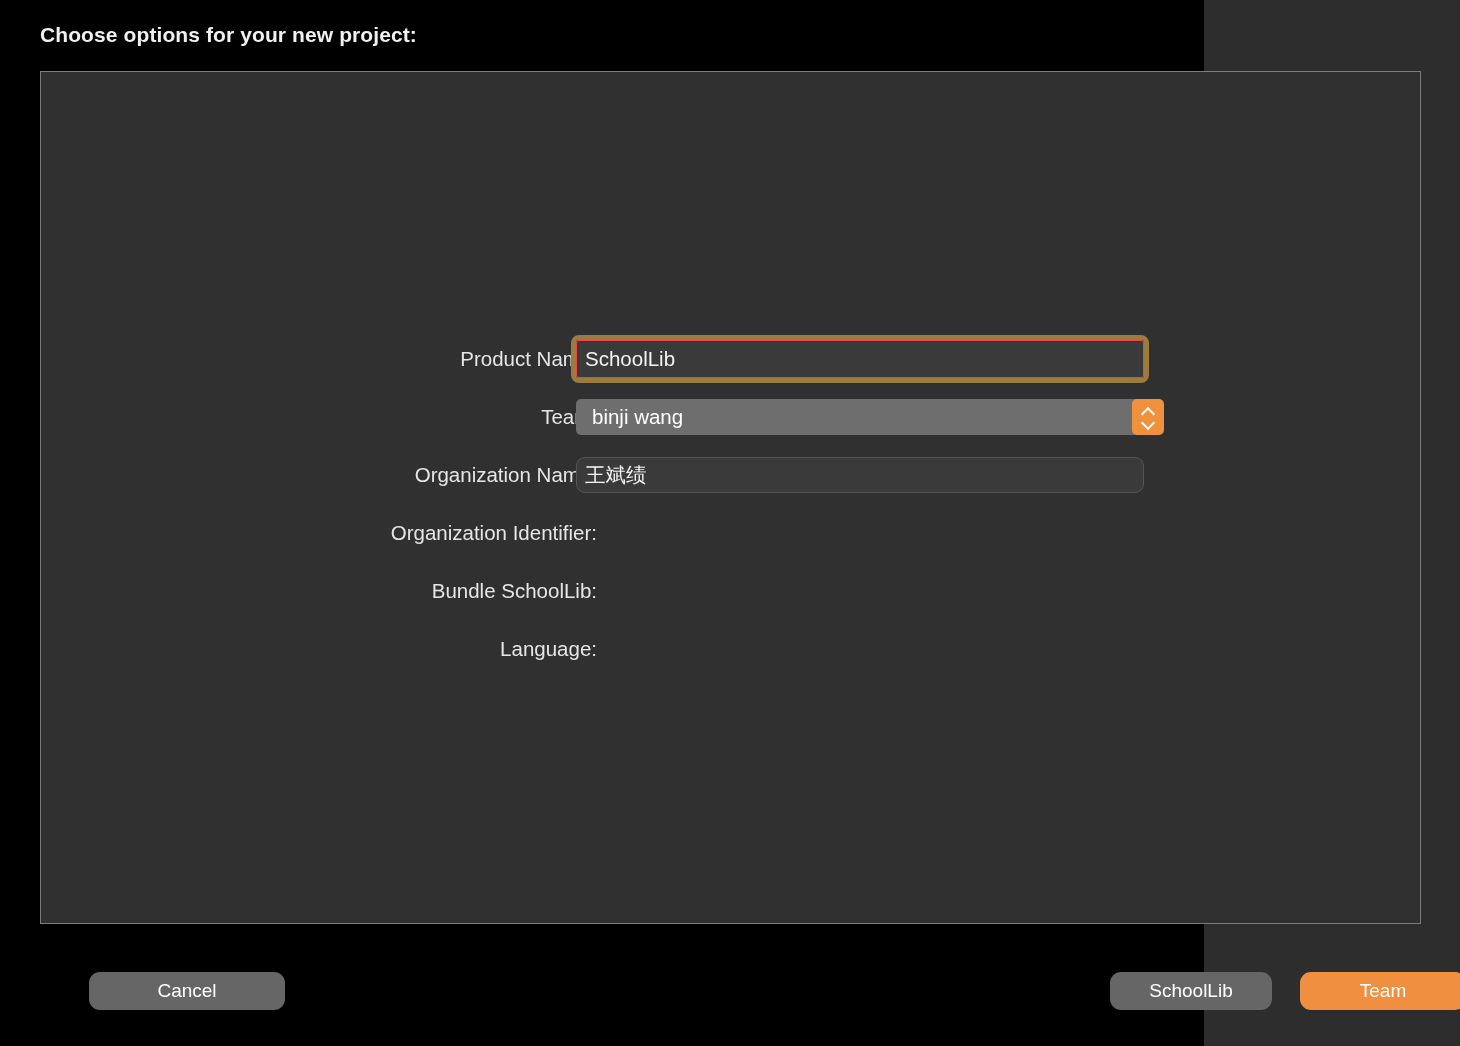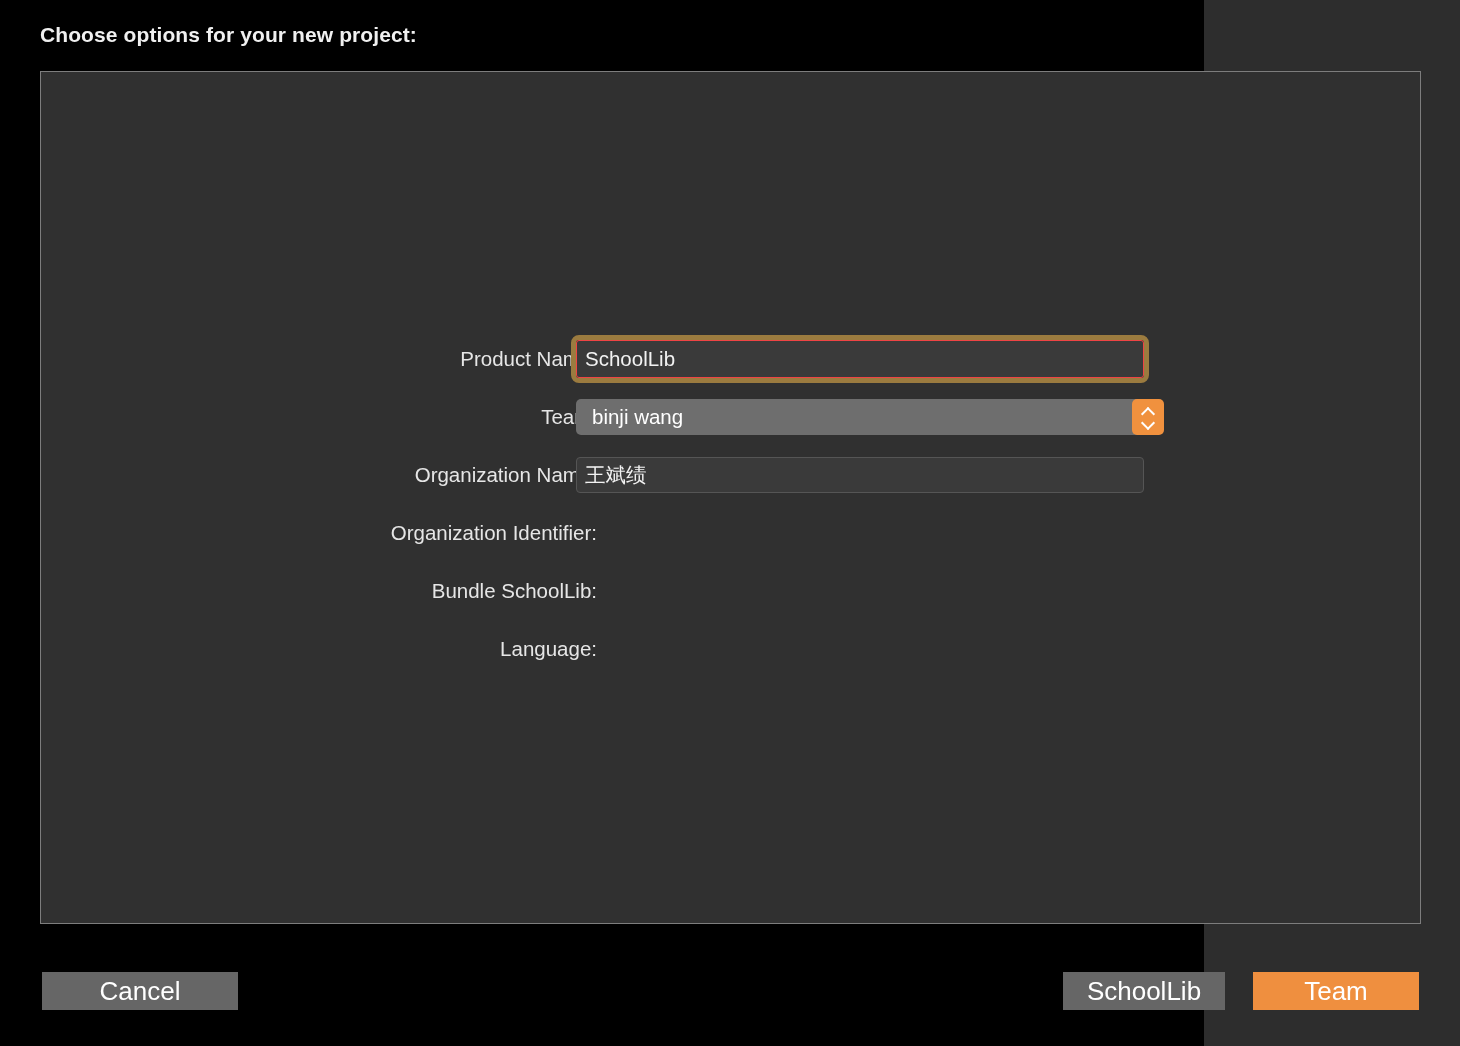--- a/index.html
+++ b/index.html
@@ -77,21 +77,21 @@
     top: 50%;
     transform: translateY(-50%);
   }
 
   
   .text-field {
     width: 568px;
     height: 36px;
     background: #3a3a3a;
     border: 1px solid #555555;
-    border-radius: 4px;
+    border-radius: 9px;
     box-sizing: border-box;
     display: flex;
     align-items: center;
     padding: 0 8px;
     font-size: 20.5px;
     color: #f2f2f2;
   }
 
   
   .text-field-focus-ring {
@@ -177,29 +177,30 @@
   .button-bar {
     position: absolute;
     left: 0;
     top: 972px;
     width: 1460px;
     height: 40px;
   }
   .btn {
     position: absolute;
     height: 38px;
-    border-radius: 0;
+    border-radius: 11px;
     display: flex;
     align-items: center;
     justify-content: center;
-    font-size: 26px;
+    font-size: 19px;
     color: #ffffff;
     cursor: default;
     box-sizing: border-box;
     user-select: none;
+    margin-left: 47px;
   }
   .btn-cancel {
     left: 42px;
     width: 196px;
     background: #666666;
   }
   .btn-previous {
     left: 1063px;
     width: 162px;
     background: #666666;

